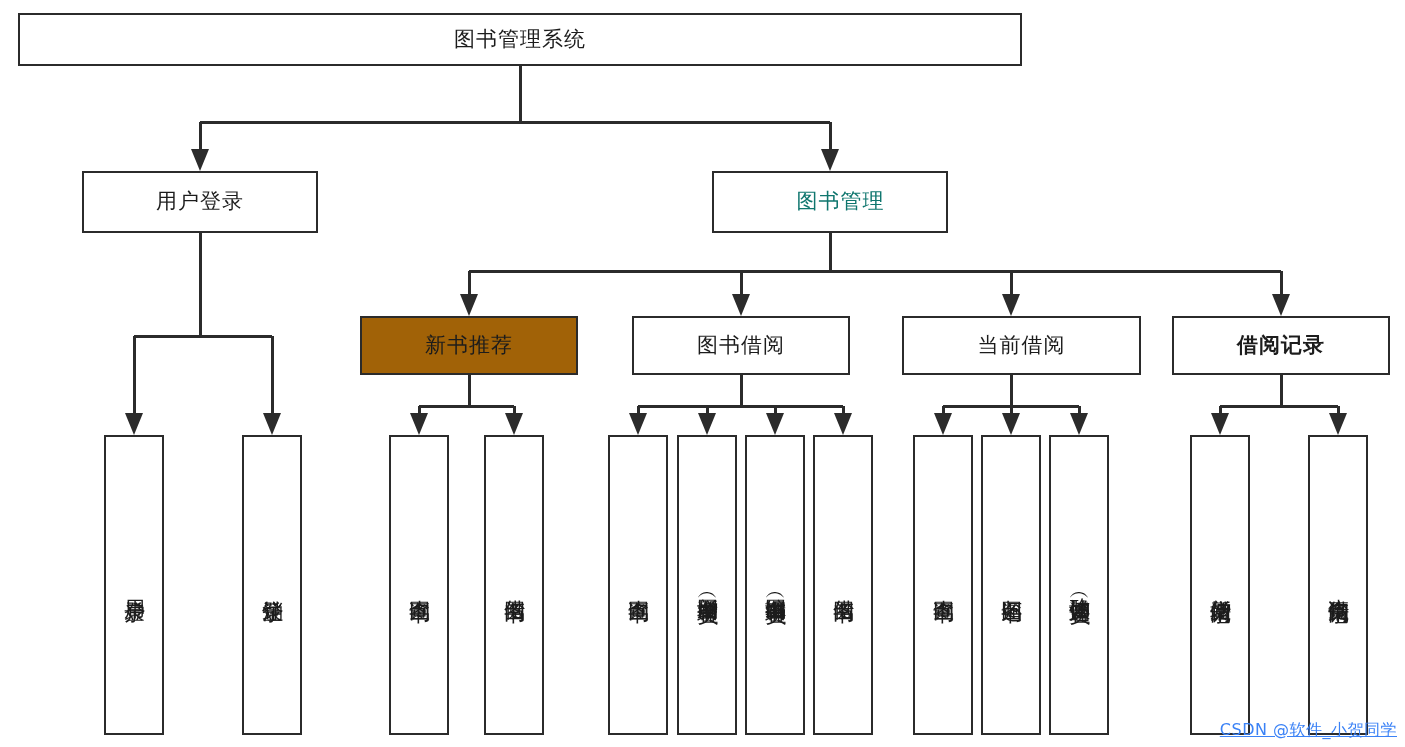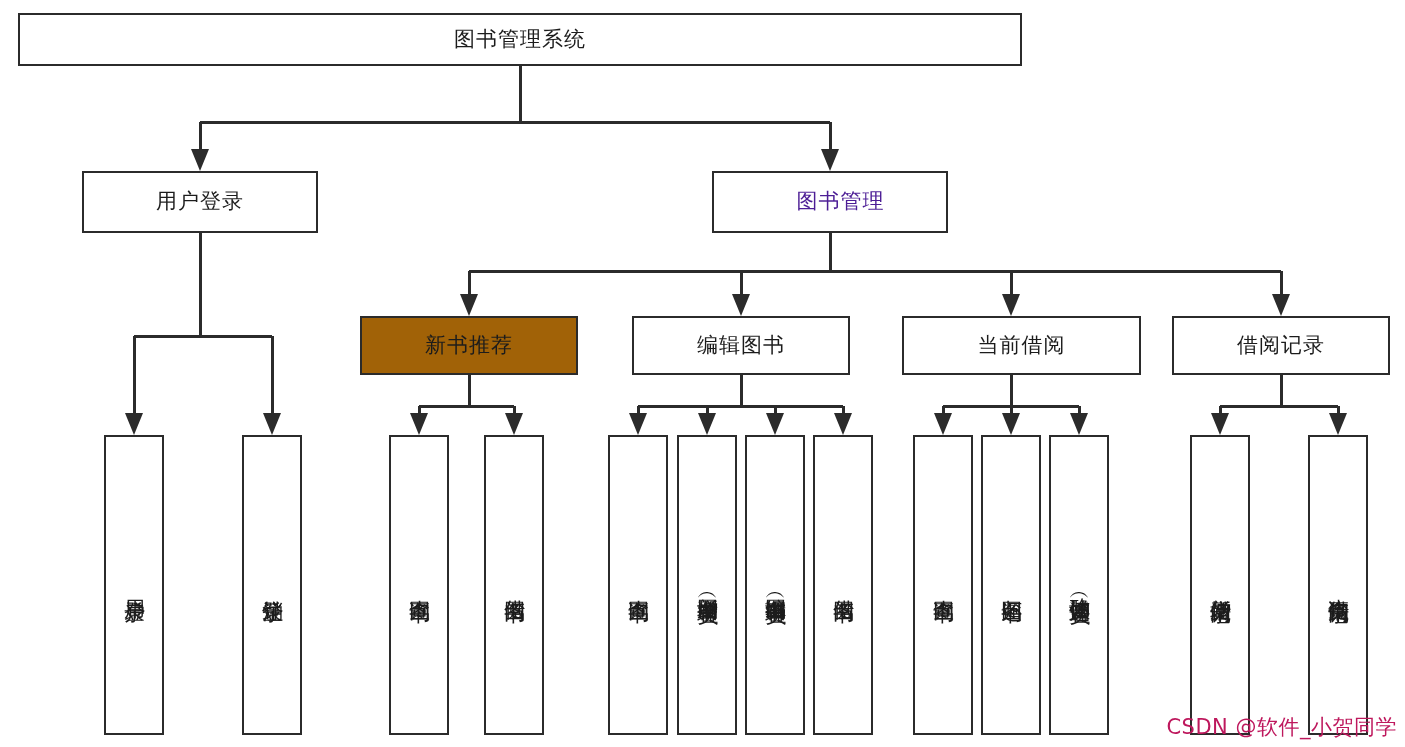--- a/index.html
+++ b/index.html
@@ -58,25 +58,26 @@
     left: 0;
     top: 0;
     width: 1405px;
     height: 747px;
     pointer-events: none;
   }
   #watermark {
     position: absolute;
     right: 8px;
     bottom: 6px;
-    font-size: 21px;
-    color: #be185d;
+    font-size: 16px;
+    color: #3b82f6;
     letter-spacing: 0.5px;
     white-space: nowrap;
     font-family: "DejaVu Sans", "Liberation Sans", sans-serif;
+    text-decoration: underline;
   }
 </style>
 </head>
 <body>
 
 <div id="diagram-root">
   <svg id="connectors" viewBox="0 0 1405 747" width="1405" height="747" xmlns="http://www.w3.org/2000/svg">
       <line x1="520" y1="66" x2="520" y2="122" stroke="#2b2b2b" stroke-width="3" shape-rendering="crispEdges"></line>
       <line x1="200" y1="122" x2="830" y2="122" stroke="#2b2b2b" stroke-width="3" shape-rendering="crispEdges"></line>
       <line x1="200" y1="122" x2="200" y2="151" stroke="#2b2b2b" stroke-width="3" shape-rendering="crispEdges"></line>
@@ -131,32 +132,32 @@
       <polygon points="1329,413 1347,413 1338,435" fill="#2b2b2b"></polygon>
     </svg>
   <div id="nodes-layer">
       <div class="node-box" style="left: 18px; top: 13px; width: 1004px; height: 53px; border-color: rgb(43, 43, 43); background: rgb(255, 255, 255);">
         <div class="node-label-h" style="color: rgb(28, 28, 28);">图书管理系统</div>
       </div>
       <div class="node-box" style="left: 82px; top: 171px; width: 236px; height: 62px; border-color: rgb(43, 43, 43); background: rgb(255, 255, 255);">
         <div class="node-label-h" style="color: rgb(28, 28, 28);">用户登录</div>
       </div>
       <div class="node-box" style="left: 712px; top: 171px; width: 236px; height: 62px; border-color: rgb(43, 43, 43); background: rgb(255, 255, 255);">
-        <div class="node-label-h" style="color: #4c1d95; padding-left: 21px;">图书管理</div>
+        <div class="node-label-h" style="color: #0f766e; padding-left: 21px;">图书管理</div>
       </div>
       <div class="node-box" style="left: 360px; top: 316px; width: 218px; height: 59px; border-color: rgb(43, 43, 43); background: #a16207;">
         <div class="node-label-h" style="color: rgb(28, 28, 28);">新书推荐</div>
       </div>
       <div class="node-box" style="left: 632px; top: 316px; width: 218px; height: 59px; border-color: rgb(43, 43, 43); background: rgb(255, 255, 255);">
-        <div class="node-label-h" style="color: rgb(28, 28, 28);">编辑图书</div>
+        <div class="node-label-h" style="color: rgb(28, 28, 28);">图书借阅</div>
       </div>
       <div class="node-box" style="left: 902px; top: 316px; width: 239px; height: 59px; border-color: rgb(43, 43, 43); background: rgb(255, 255, 255);">
         <div class="node-label-h" style="color: rgb(28, 28, 28);">当前借阅</div>
       </div>
-      <div class="node-box" style="left: 1172px; top: 316px; width: 218px; height: 59px; border-color: rgb(43, 43, 43); background: rgb(255, 255, 255);">
+      <div class="node-box" style="left: 1172px; top: 316px; width: 218px; height: 59px; border-color: rgb(43, 43, 43); background: rgb(255, 255, 255); font-weight: bold;">
         <div class="node-label-h" style="color: rgb(28, 28, 28);">借阅记录</div>
       </div>
       <div class="node-box" style="left: 104px; top: 435px; width: 60px; height: 300px; border-color: rgb(43, 43, 43); background: rgb(255, 255, 255);">
         <div class="node-label-v" style="color: rgb(28, 28, 28);">用户登录</div>
       </div>
       <div class="node-box" style="left: 242px; top: 435px; width: 60px; height: 300px; border-color: rgb(43, 43, 43); background: rgb(255, 255, 255);">
         <div class="node-label-v" style="color: rgb(28, 28, 28);">注销登录</div>
       </div>
       <div class="node-box" style="left: 389px; top: 435px; width: 60px; height: 300px; border-color: rgb(43, 43, 43); background: rgb(255, 255, 255);">
         <div class="node-label-v" style="color: rgb(28, 28, 28);">查询图书</div>

